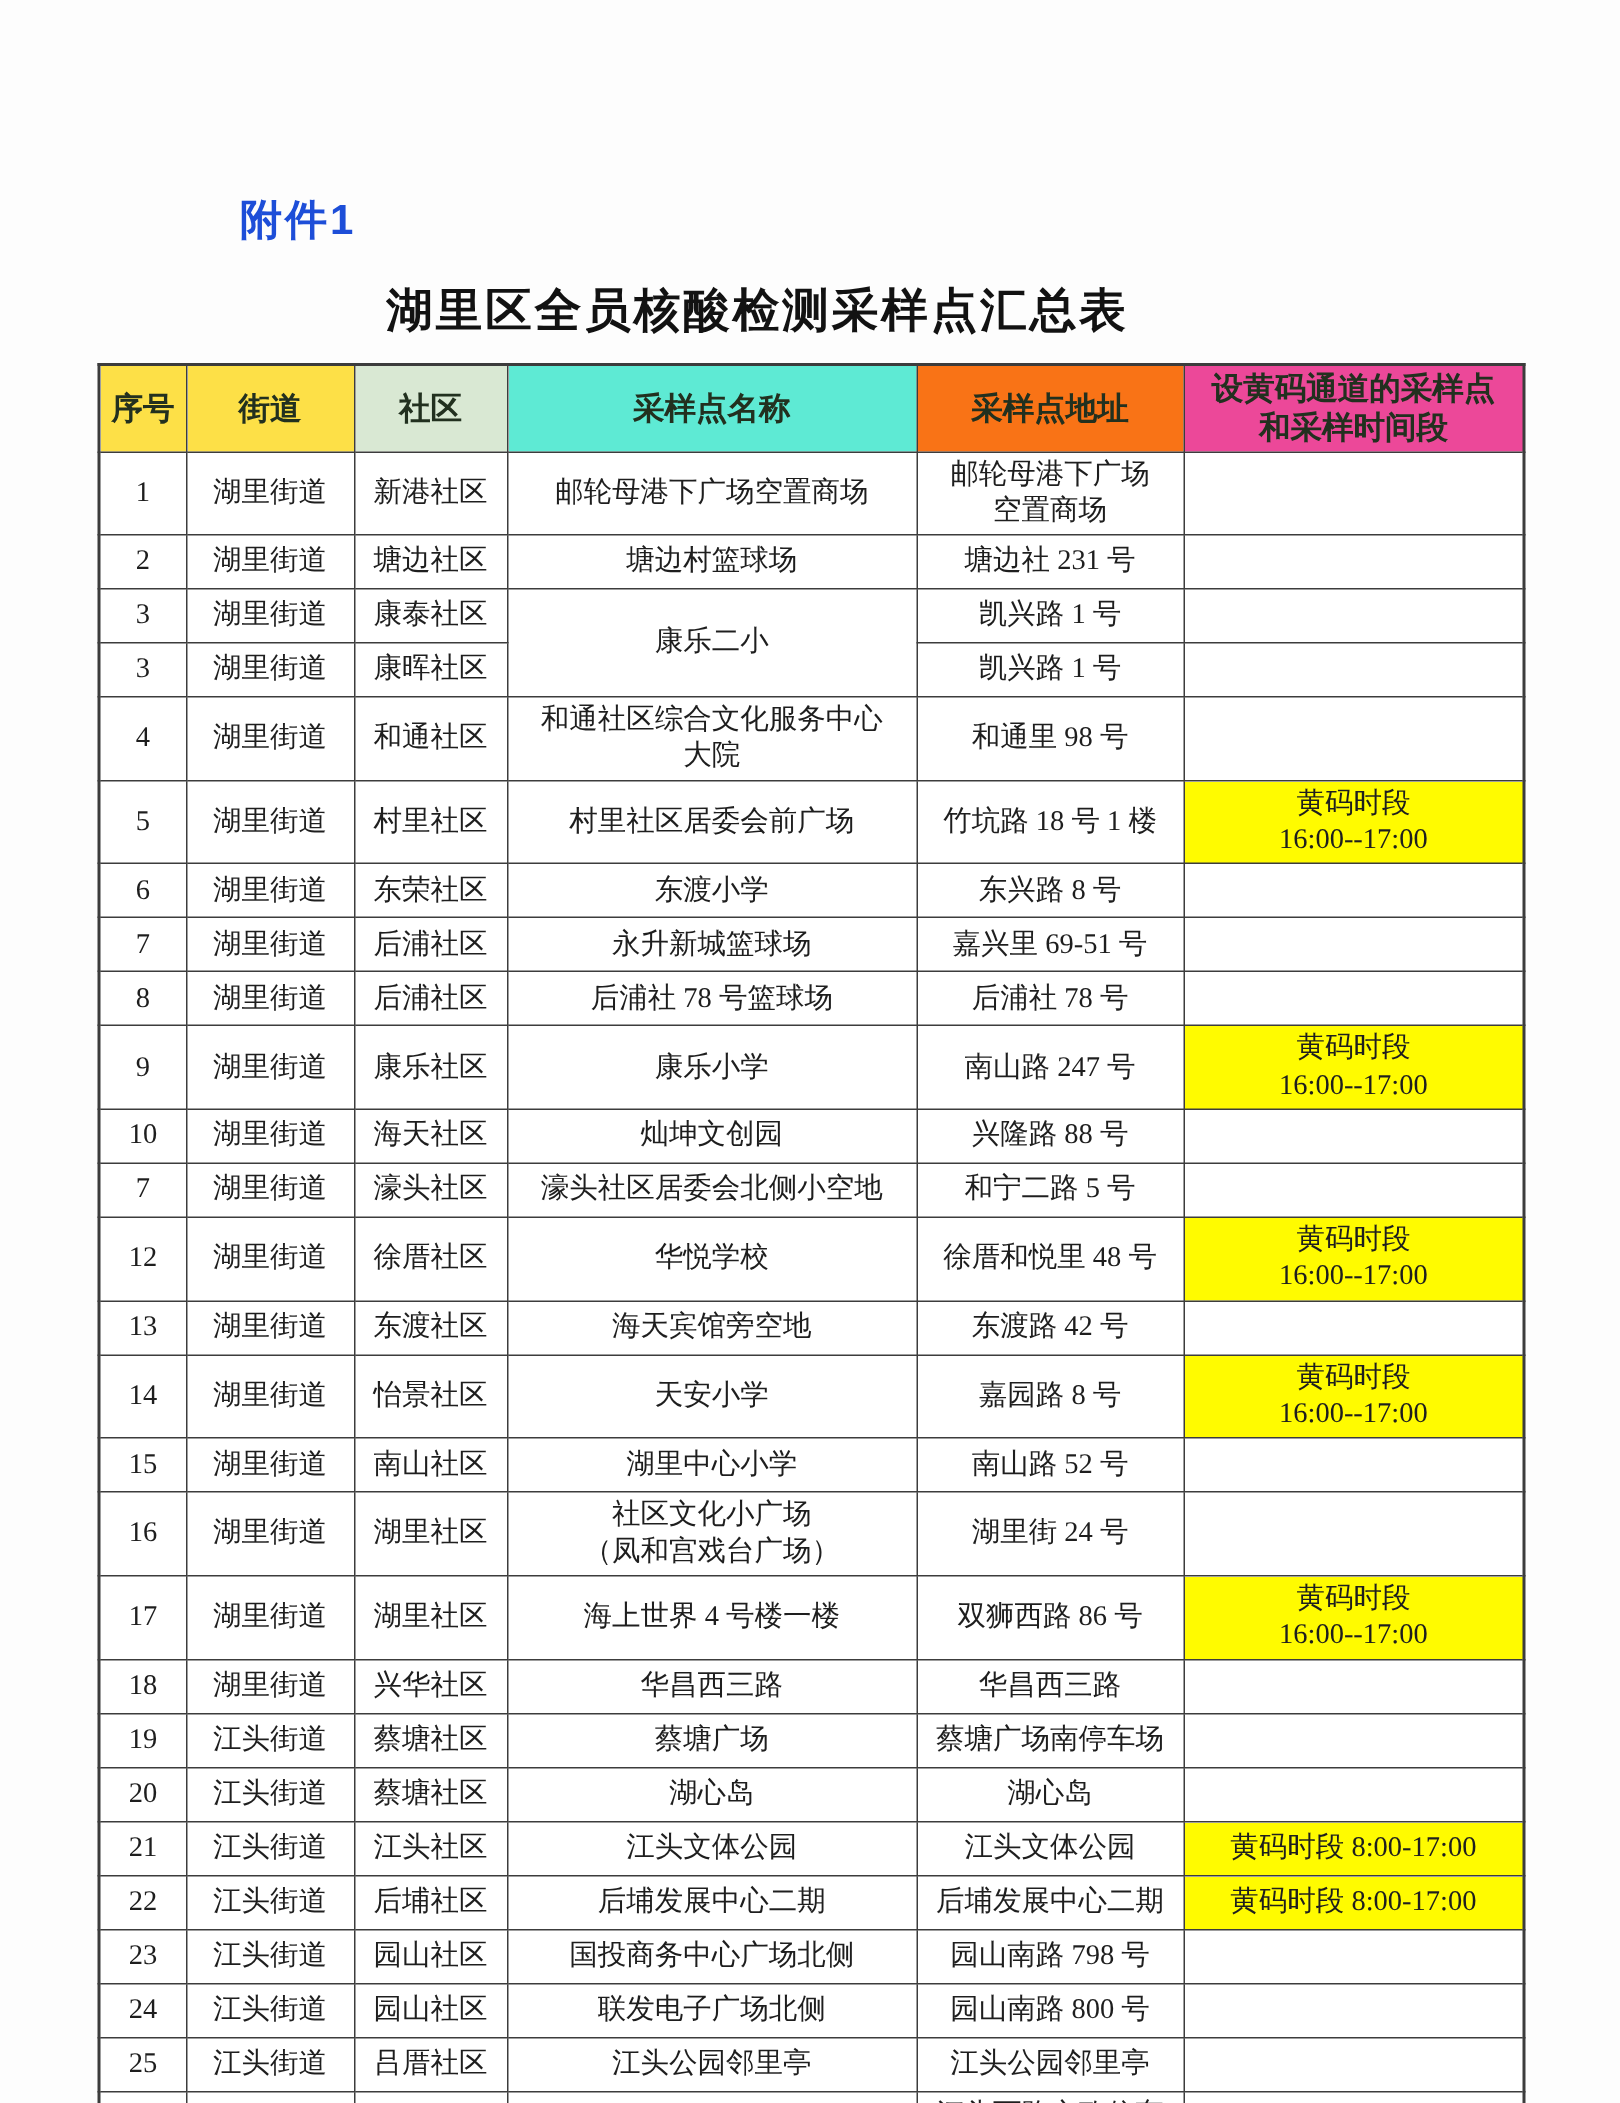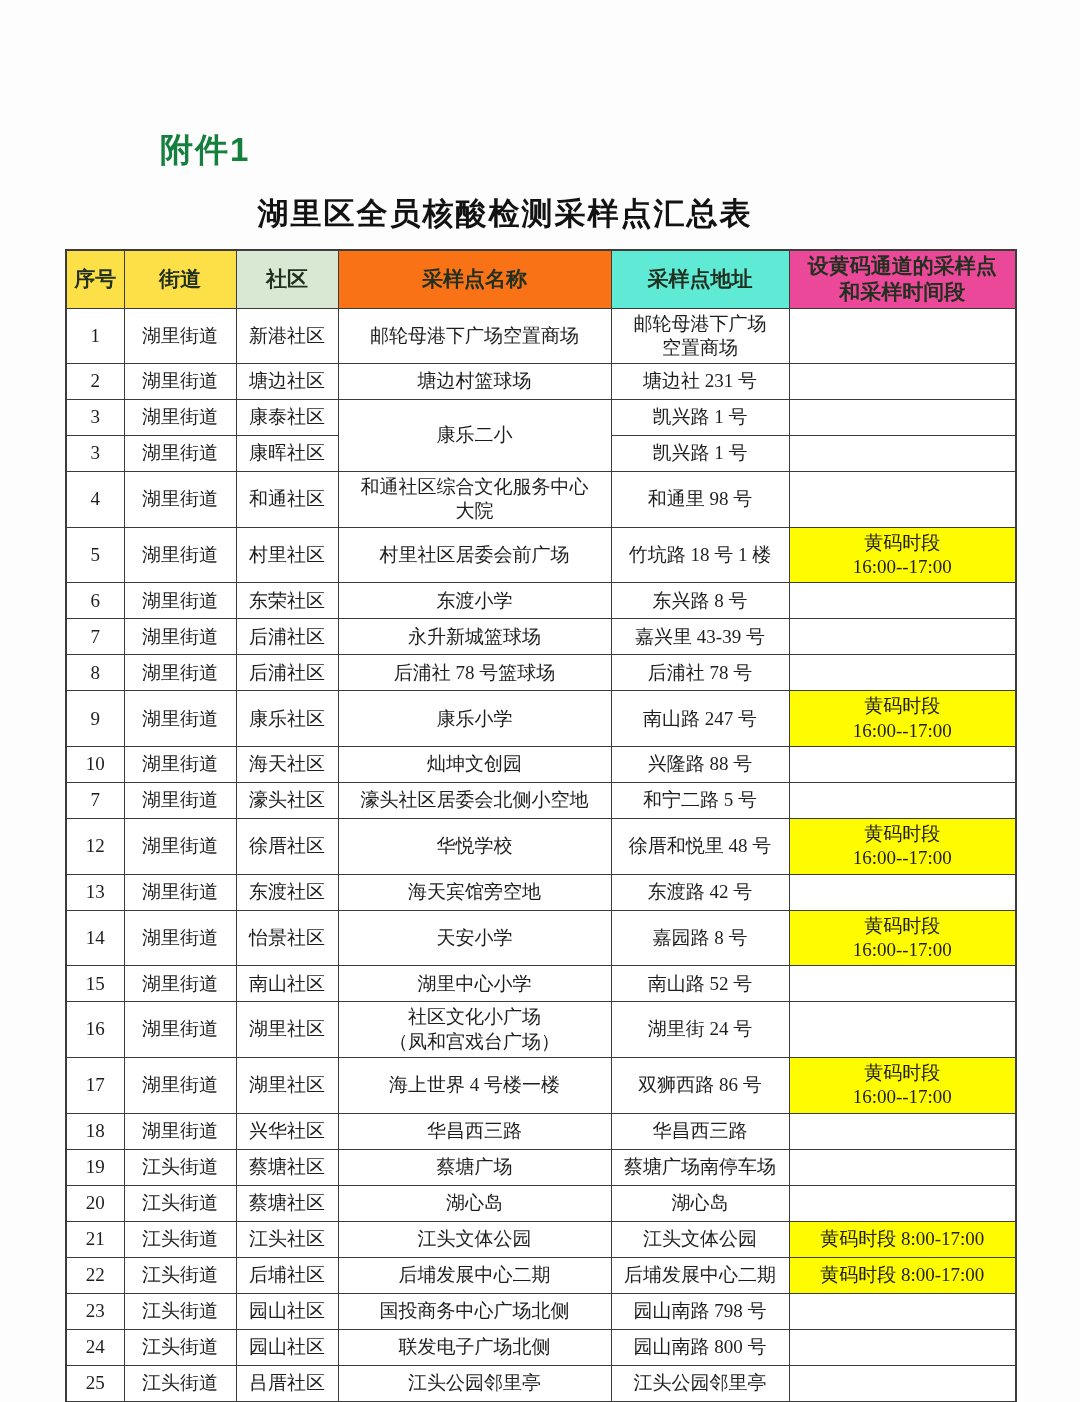--- a/index.html
+++ b/index.html
@@ -9,22 +9,22 @@
     background: #fdfdfd;
     overflow: hidden;
     font-family: "Liberation Serif", "DejaVu Serif", serif;
     color: #1e1e1e;
   }
   .page { padding-top: 128px; }
   .attachment-label {
     margin-left: 160px;
     font-family: "Liberation Sans", "DejaVu Sans", sans-serif;
     font-weight: bold;
-    font-size: 33px;
-    color: #15803d;
+    font-size: 28px;
+    color: #1d4ed8;
     letter-spacing: 2px;
   }
   .main-title {
     text-align: center;
     margin-top: 20px;
     margin-right: 70px;
     font-family: "Liberation Sans", "DejaVu Sans", sans-serif;
     font-weight: bold;
     font-size: 31px;
     color: #121212;
@@ -81,22 +81,22 @@
         <col class="col-comm">
       <col class="col-name">
         <col class="col-addr">
         <col class="col-win">
     </colgroup>
     <thead>
       <tr id="header-row">
           <th style="background: #fde047;">序号</th>
           <th style="background: #fde047;">街道</th>
           <th style="background: rgb(217, 232, 211); margin-top: 32px;">社区</th>
-          <th style="background: #f97316;">采样点名称</th>
-          <th style="background: #5eead4;">采样点地址</th>
+          <th style="background: #5eead4;">采样点名称</th>
+          <th style="background: #f97316;">采样点地址</th>
           <th style="background: #ec4899;">设黄码通道的采样点
 和采样时间段</th>
         </tr>
     </thead>
     <tbody id="table-body">
         <tr>
           <td>1</td>
           <td>湖里街道</td>
           <td>新港社区</td>
           <td>邮轮母港下广场空置商场</td>
@@ -151,21 +151,21 @@
           <td>东荣社区</td>
           <td>东渡小学</td>
           <td>东兴路 8 号</td>
           <td></td>
         </tr>
         <tr>
           <td>7</td>
           <td>湖里街道</td>
           <td>后浦社区</td>
           <td>永升新城篮球场</td>
-          <td>嘉兴里 43-39 号</td>
+          <td>嘉兴里 69-51 号</td>
           <td></td>
         </tr>
         <tr>
           <td>8</td>
           <td>湖里街道</td>
           <td>后浦社区</td>
           <td>后浦社 78 号篮球场</td>
           <td>后浦社 78 号</td>
           <td></td>
         </tr>

